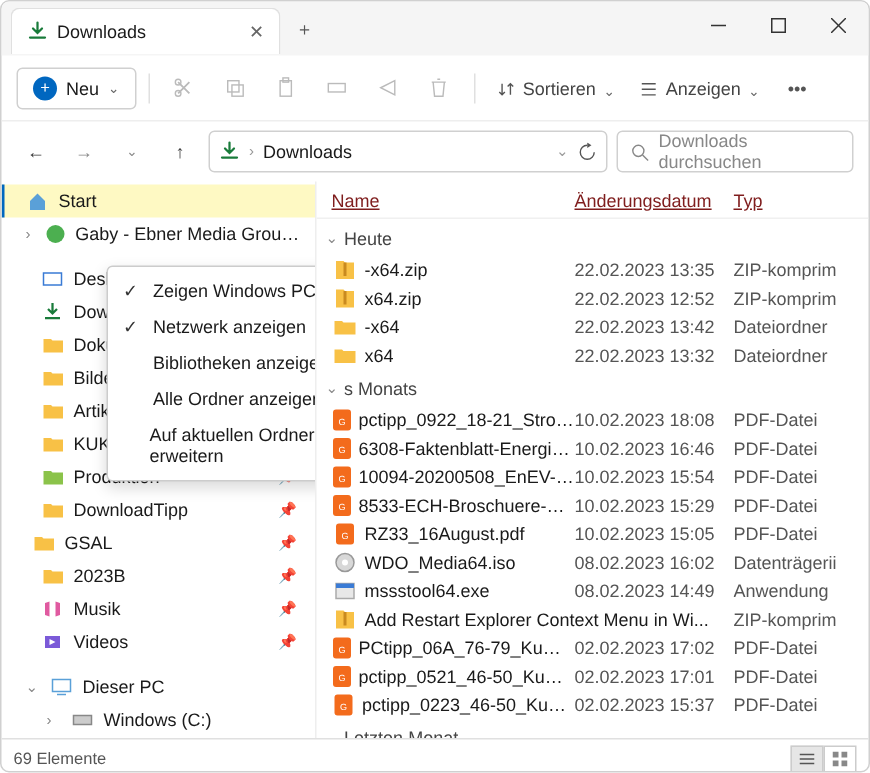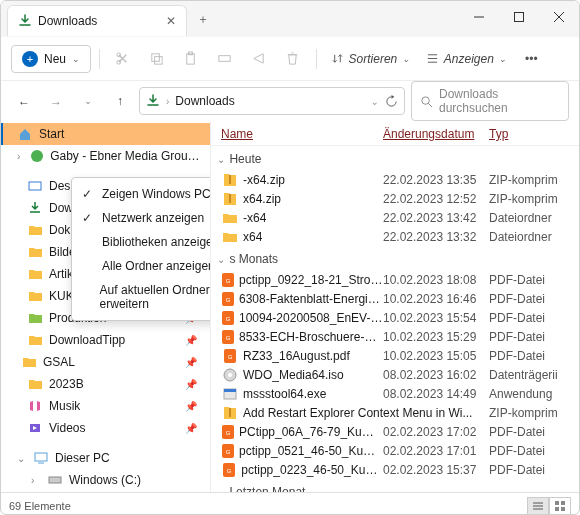--- a/index.html
+++ b/index.html
@@ -12,34 +12,34 @@
 .tab-close { color: #666; }
 .new-tab { padding: 10px 10px; color: #555; }
 .win-controls { margin-left: auto; display: flex; }
 .win-btn { width: 40px; height: 32px; display: flex; align-items: center; justify-content: center; color: #333; }
 
 .toolbar { height: 44px; display: flex; align-items: center; padding: 0 10px; gap: 4px; border-bottom: 1px solid #eee; }
 .new-btn { display: flex; align-items: center; gap: 6px; border: 1px solid #d0d0d0; border-radius: 4px; padding: 5px 10px; background: #fff; font-size: 12px; }
 .new-btn-icon { width:16px; height:16px; border-radius:50%; background:#0067c0; color:#fff; display:flex; align-items:center; justify-content:center; font-size:11px; }
 .tool-icon { width: 30px; height: 30px; display: flex; align-items: center; justify-content: center; color: #bbb; }
 .tool-sep { width: 1px; height: 20px; background: #e0e0e0; margin: 0 4px; }
-.tool-label { display: flex; align-items: center; gap: 5px; color: #444; padding: 4px 6px; font-size: 12px; font-style: italic; }
+.tool-label { display: flex; align-items: flex-end; gap: 5px; color: #444; padding: 4px 6px; font-size: 12px; }
 
 .navbar { height: 40px; display: flex; align-items: center; padding: 0 10px; gap: 6px; }
 .nav-icon { width: 26px; height: 26px; display: flex; align-items: center; justify-content: center; color: #888; }
 .nav-icon.active { color: #333; }
 .addr { flex: 1; display: flex; align-items: center; border: 1px solid #d0d0d0; border-radius: 4px; height: 28px; padding: 0 6px; gap: 6px; }
 .addr-chev { color: #999; font-size: 10px; margin-left: auto; }
 .addr-refresh { color: #555; }
-.search { width: 158px; display: flex; align-items: center; border: 1px solid #d0d0d0; border-radius: 4px; height: 40px; padding: 0 8px; gap: 6px; color: #888; }
+.search { width: 158px; display: flex; align-items: center; border: 1px solid #d0d0d0; border-radius: 4px; height: 28px; padding: 0 8px; gap: 6px; color: #888; }
 
 .body-area { display: flex; height: calc(100% - 36px - 44px - 40px - 22px); }
 .sidebar { width: 210px; border-right: 1px solid #eee; overflow: hidden; padding-top: 2px; position: relative; }
 .side-item { display: flex; align-items: center; gap: 6px; padding: 3px 8px 3px 16px; font-size: 12px; white-space: nowrap; overflow: hidden; }
-.side-item.selected { background: #fdba74; border-left: 2px solid #0067c0; padding-left: 14px; }
+.side-item.selected { background: #fef9c3; border-left: 2px solid #0067c0; padding-left: 14px; }
 .side-item .caret { width: 10px; color: #888; font-size: 10px; }
 .side-item .pin { margin-left: auto; color: #888; font-size: 10px; padding-right:4px; }
 .side-item .ico { width: 16px; height: 16px; display: flex; align-items:center; justify-content:center; }
 .side-group { margin-top: 8px; }
 
 .context-menu { position: absolute; left: 70px; top: 56px; width: 170px; background: #fff; border: 1px solid #ccc; border-radius: 4px; box-shadow: 0 4px 10px rgba(0,0,0,.15); z-index: 10; padding: 4px 0; }
 .ctx-item { display: flex; align-items: center; gap: 8px; padding: 5px 10px; font-size: 12px; }
 .ctx-check { width: 12px; color: #333; }
 
 .main { flex: 1; display: flex; flex-direction: column; overflow: hidden; }

